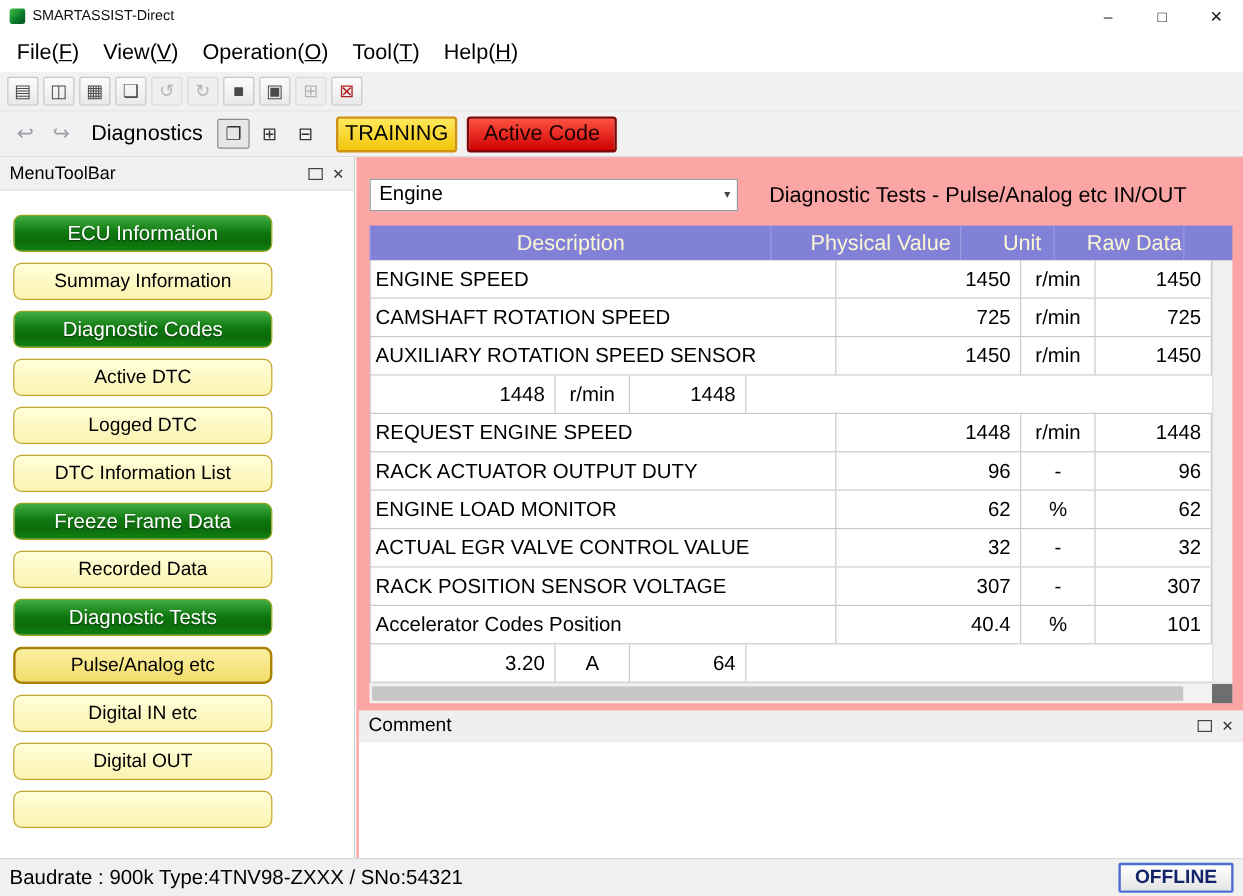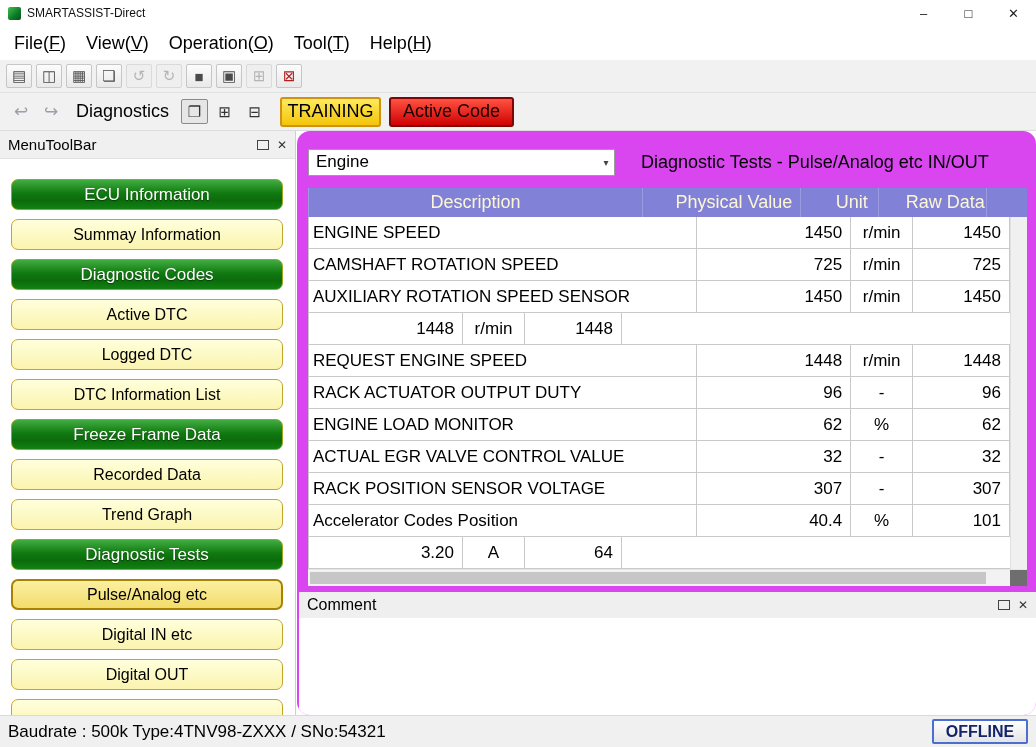--- a/index.html
+++ b/index.html
@@ -33,28 +33,28 @@
   .training-btn{margin-left:12px;width:101px;height:30px;display:flex;align-items:center;justify-content:center;font-size:18px;color:#000;background:linear-gradient(#ffe95c,#f3c50a);border:2px solid #cf9212;border-radius:3px;box-sizing:border-box;}
   .active-code-btn{margin-left:8px;padding:0 12px;height:30px;display:flex;align-items:center;justify-content:center;font-size:18px;color:#1c0000;background:linear-gradient(#ff5242,#cf0202);border:2px solid #7e0606;border-radius:3px;box-sizing:border-box;}
 
   
   .sidebar{position:absolute;left:0;top:131px;width:296px;bottom:32px;background:#fff;border-right:1px solid #cfcfcf;overflow:hidden;box-sizing:border-box;}
   .panel-header{height:28px;background:#f0f0f0;display:flex;align-items:center;padding:0 8px;font-size:15px;color:#000;border-bottom:1px solid #e2e2e2;box-sizing:border-box;}
   .dock-icons{margin-left:auto;display:flex;align-items:center;gap:8px;}
   .dock-pin{width:10px;height:8px;border:1px solid #444;display:inline-block;}
   .dock-close{font-size:12px;color:#333;line-height:1;}
   .menu-list{padding:20px 0 0 11px;}
-  .menu-btn{display:block;width:272px;height:31px;margin:0 0 9px 0;border-radius:7px;font-size:16px;font-family:inherit;text-align:center;cursor:pointer;outline:none;padding:0;box-sizing:border-box;}
+  .menu-btn{display:block;width:216px;height:31px;margin:0 0 9px 0;border-radius:7px;font-size:16px;font-family:inherit;text-align:center;cursor:pointer;outline:none;padding:0;box-sizing:border-box;}
   .menu-btn.green{background:linear-gradient(180deg,#41ad41 0%,#117a11 45%,#0b6b0b 70%,#128212 100%);color:#fff;border:1px solid #9aa520;font-size:17px;text-shadow:0 1px 1px rgba(0,0,0,.45);}
   .menu-btn.yellow{background:linear-gradient(180deg,#ffffdc,#fbf3ae);color:#000;border:1px solid #c3a72c;}
   .menu-btn.yellow.selected{background:linear-gradient(180deg,#fbf0a2,#f3dc6a);border:2px solid #a88200;}
   .menu-btn.partial{margin-bottom:0;}
 
   
-  .main{position:absolute;left:297px;top:131px;right:0;bottom:32px;background:#d946ef;overflow:hidden;border-radius:13px;}
+  .main{position:absolute;left:297px;top:131px;right:0;bottom:32px;background:#fca5a5;overflow:hidden;}
   .selector-row{position:absolute;top:17px;left:11px;right:6px;height:28px;display:flex;align-items:center;}
   .combo{width:307px;height:27px;border:1px solid #9c9c9c;background:#fff;display:flex;align-items:center;padding-left:7px;font-size:17px;box-sizing:border-box;cursor:default;}
   .combo-arrow{margin-left:auto;width:16px;text-align:center;color:#444;font-size:10px;}
   .heading{margin-left:26px;font-size:18px;color:#000;white-space:nowrap;}
 
   
   .grid{position:absolute;top:57px;left:11px;width:719px;}
   .thead{display:flex;height:29px;background:#8181d7;color:#fbf7d4;font-size:18px;border-left:1px solid #9b9be2;box-sizing:border-box;gap:25px;}
   .th{display:flex;align-items:center;justify-content:center;height:100%;border-right:1px solid #9b9be2;box-sizing:border-box;}
   .th.filler{width:17px;border-right:none;}
@@ -141,21 +141,20 @@
     </div>
     <div class="menu-list">
         <button class="menu-btn green">ECU Information</button>
         <button class="menu-btn yellow">Summay Information</button>
         <button class="menu-btn green">Diagnostic Codes</button>
         <button class="menu-btn yellow">Active DTC</button>
         <button class="menu-btn yellow">Logged DTC</button>
         <button class="menu-btn yellow">DTC Information List</button>
         <button class="menu-btn green">Freeze Frame Data</button>
         <button class="menu-btn yellow">Recorded Data</button>
-        <button class="menu-btn yellow">Trend Graph</button>
         <button class="menu-btn green">Diagnostic Tests</button>
         <button class="menu-btn yellow selected">Pulse/Analog etc</button>
         <button class="menu-btn yellow">Digital IN etc</button>
         <button class="menu-btn yellow">Digital OUT</button>
         <button class="menu-btn yellow partial"></button>
       </div>
   </div>
 
   <div class="main">
     <div class="selector-row">
@@ -253,17 +252,17 @@
       <span>Comment</span>
       <span class="dock-icons">
         <span class="dock-pin"></span>
         <span class="dock-close">✕</span>
       </span>
     </div>
     <div class="comment-body"></div>
   </div>
 
   <div class="statusbar">
-    <span>Baudrate : 500k Type:4TNV98-ZXXX / SNo:54321</span>
+    <span>Baudrate : 900k Type:4TNV98-ZXXX / SNo:54321</span>
     <button class="offline-btn">OFFLINE</button>
   </div>
 
 </div>
 
 </body></html>

